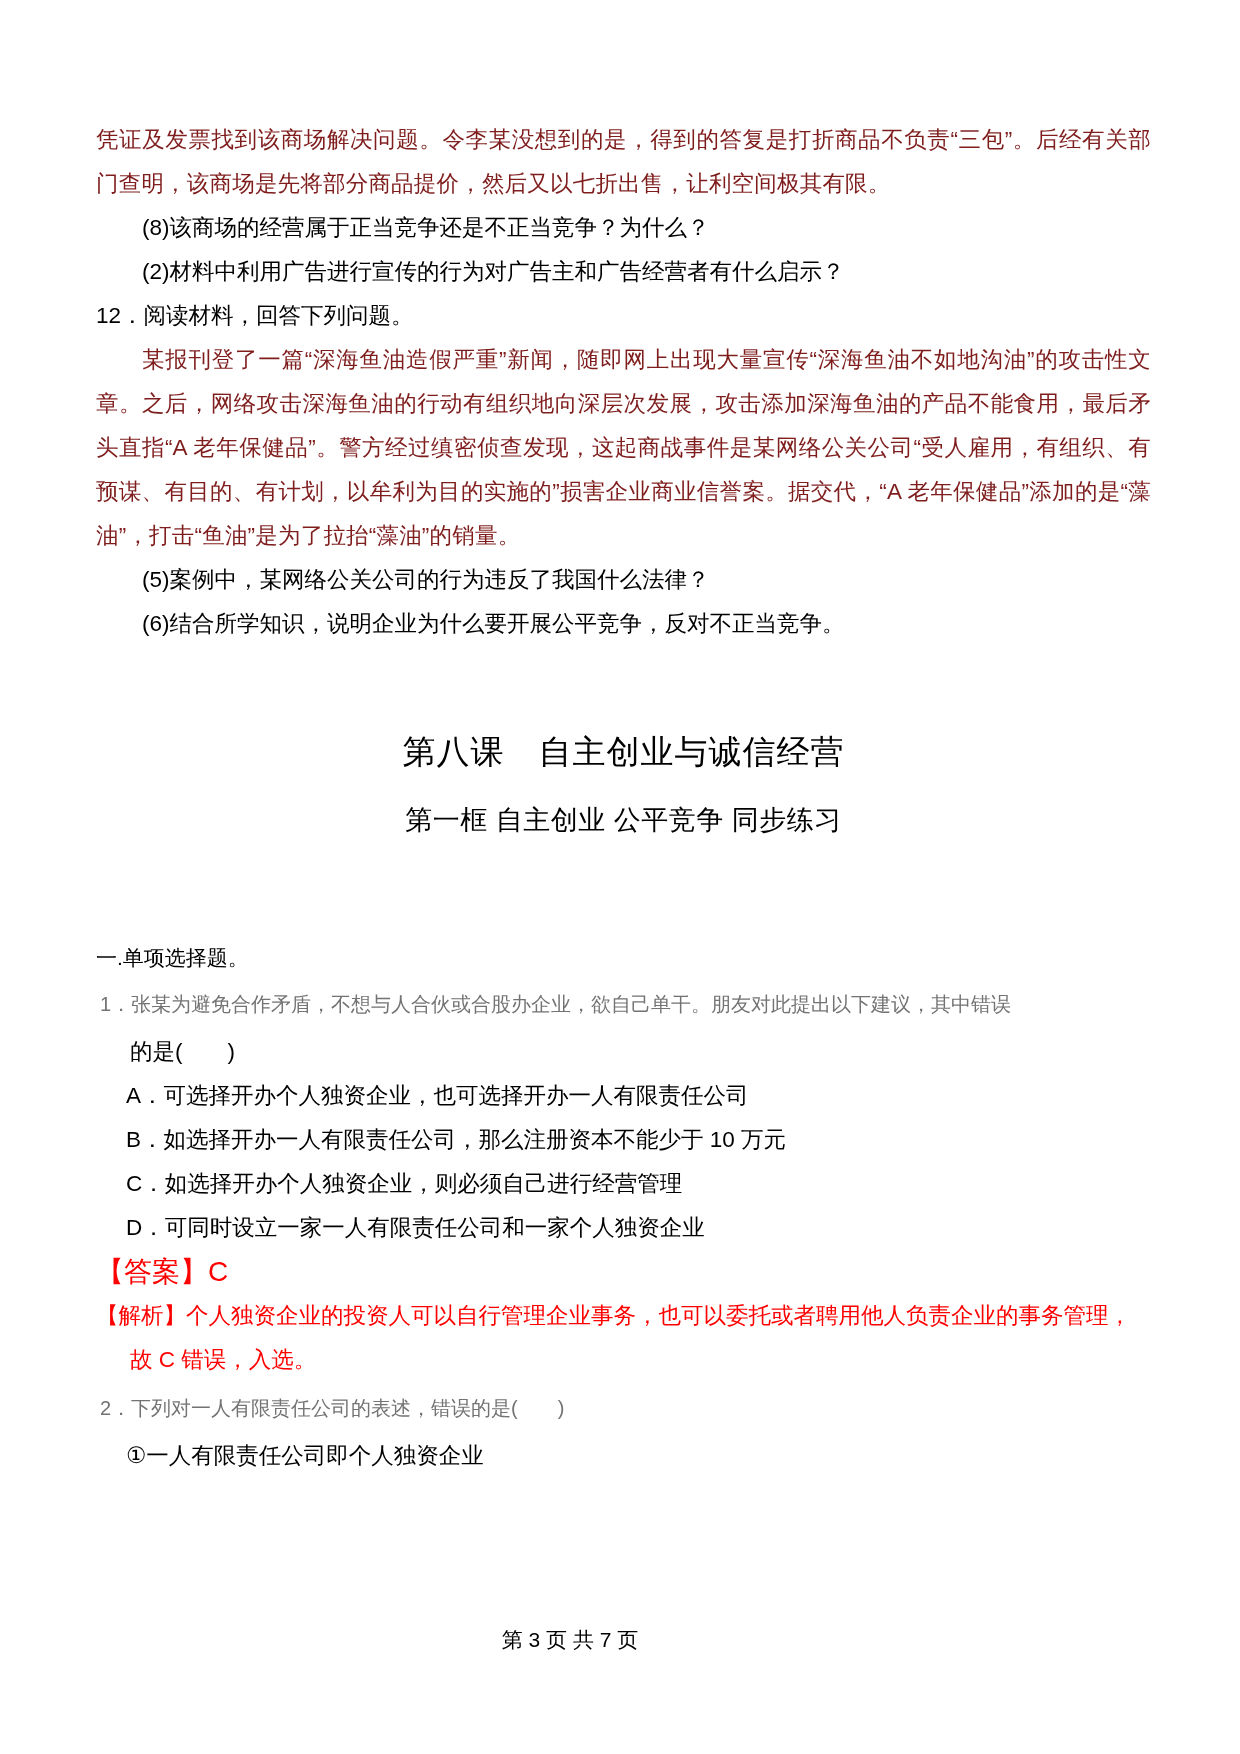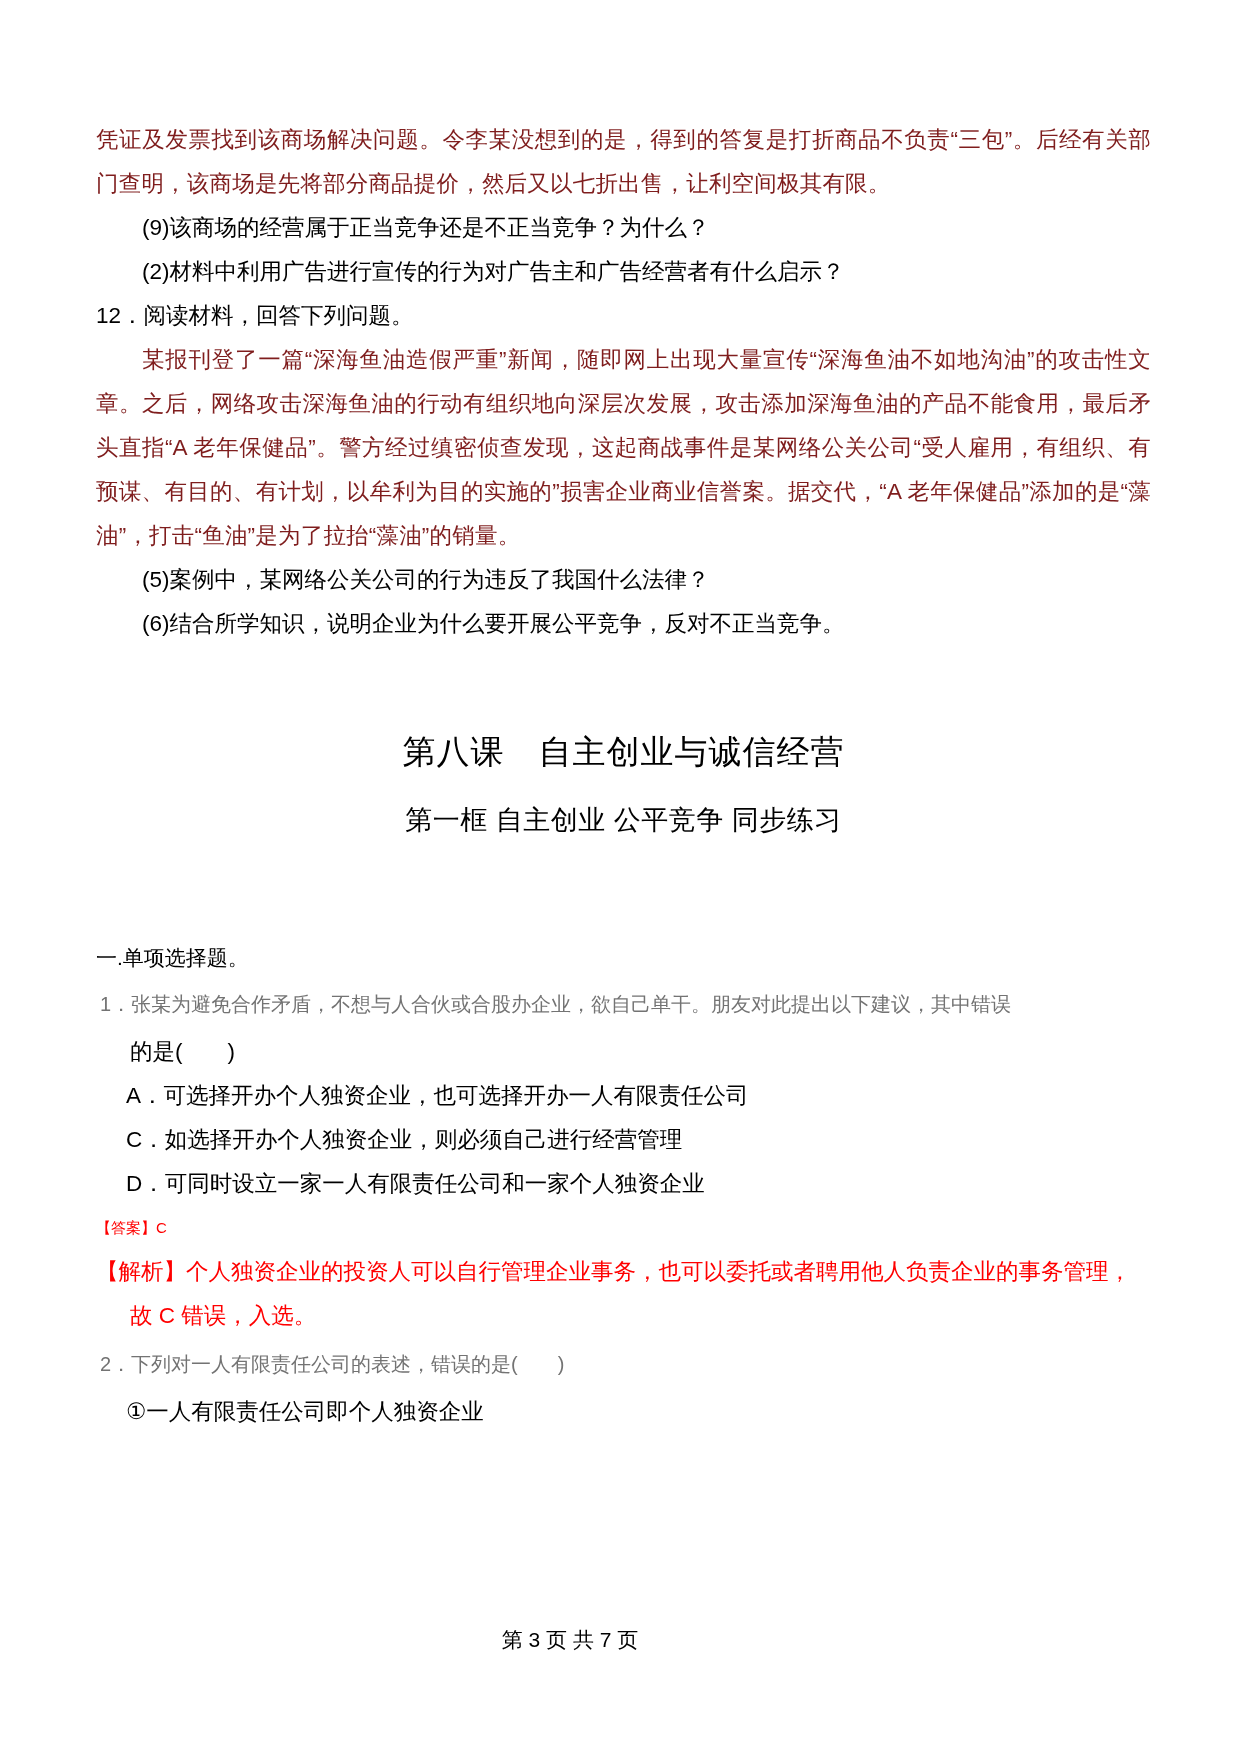--- a/index.html
+++ b/index.html
@@ -103,21 +103,21 @@
     color: #000;
   }
   .option {
     font-size: 22.5px;
     line-height: 44px;
     margin: 0;
     padding-left: 30px;
     color: #000;
   }
   .ans {
-    font-size: 15px;
+    font-size: 28px;
     line-height: 44px;
     margin: 0;
     color: #ff0000;
   }
   .explain {
     font-size: 22.5px;
     line-height: 44px;
     margin: 0;
     color: #ff0000;
     text-align: justify;
@@ -149,21 +149,21 @@
 </style>
 </head>
 <body>
 
 <div class="page">
 
   <div class="content">
 
     <p class="para">凭证及发票找到该商场解决问题。令李某没想到的是，得到的答复是打折商品不负责“三包”。后经有关部门查明，该商场是先将部分商品提价，然后又以七折出售，让利空间极其有限。</p>
 
-    <p class="sub-q">(9)该商场的经营属于正当竞争还是不正当竞争？为什么？</p>
+    <p class="sub-q">(8)该商场的经营属于正当竞争还是不正当竞争？为什么？</p>
 
     <p class="sub-q">(2)材料中利用广告进行宣传的行为对广告主和广告经营者有什么启示？</p>
 
     <p class="num-q">12．阅读材料，回答下列问题。</p>
 
     <p class="para indent2">某报刊登了一篇“深海鱼油造假严重”新闻，随即网上出现大量宣传“深海鱼油不如地沟油”的攻击性文章。之后，网络攻击深海鱼油的行动有组织地向深层次发展，攻击添加深海鱼油的产品不能食用，最后矛头直指“A 老年保健品”。警方经过缜密侦查发现，这起商战事件是某网络公关公司“受人雇用，有组织、有预谋、有目的、有计划，以牟利为目的实施的”损害企业商业信誉案。据交代，“A 老年保健品”添加的是“藻油”，打击“鱼油”是为了拉抬“藻油”的销量。</p>
 
     <p class="sub-q">(5)案例中，某网络公关公司的行为违反了我国什么法律？</p>
 
     <p class="sub-q">(6)结合所学知识，说明企业为什么要开展公平竞争，反对不正当竞争。</p>
@@ -176,20 +176,21 @@
     <div class="section-gap"></div>
 
     <p class="section-label">一.单项选择题。</p>
 
     <p class="q-stem">1．张某为避免合作矛盾，不想与人合伙或合股办企业，欲自己单干。朋友对此提出以下建议，其中错误</p>
 
     <p class="q-stem-cont">的是(　　)</p>
 
     <p class="option">A．可选择开办个人独资企业，也可选择开办一人有限责任公司</p>
 
+    <p class="option">B．如选择开办一人有限责任公司，那么注册资本不能少于 10 万元</p>
 
     <p class="option">C．如选择开办个人独资企业，则必须自己进行经营管理</p>
 
     <p class="option">D．可同时设立一家一人有限责任公司和一家个人独资企业</p>
 
     <p class="ans">【答案】C</p>
 
     <p class="explain">【解析】个人独资企业的投资人可以自行管理企业事务，也可以委托或者聘用他人负责企业的事务管理，</p>
 
     <p class="explain-cont">故 C 错误，入选。</p>

